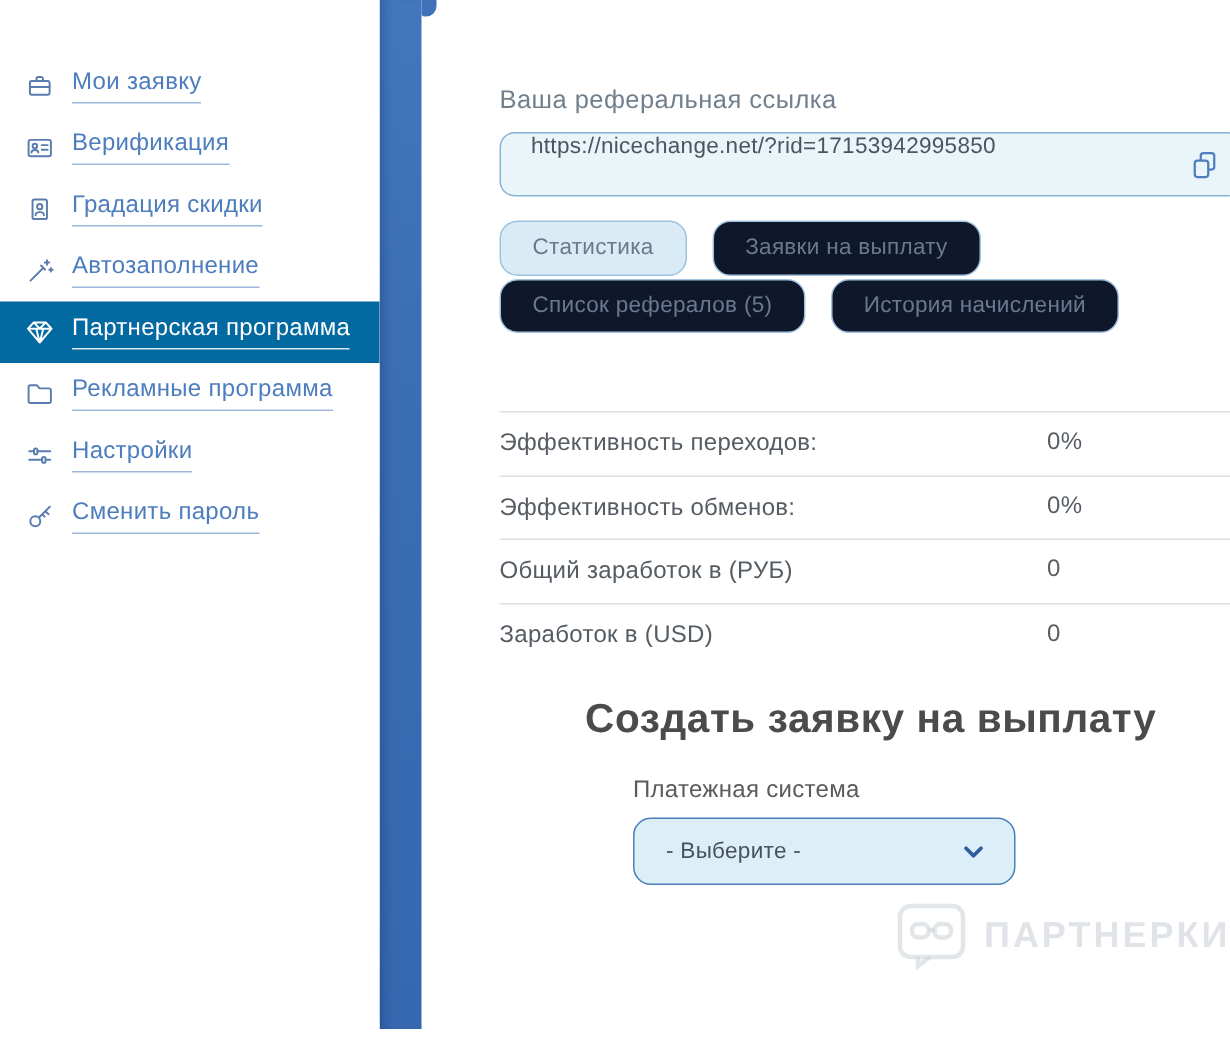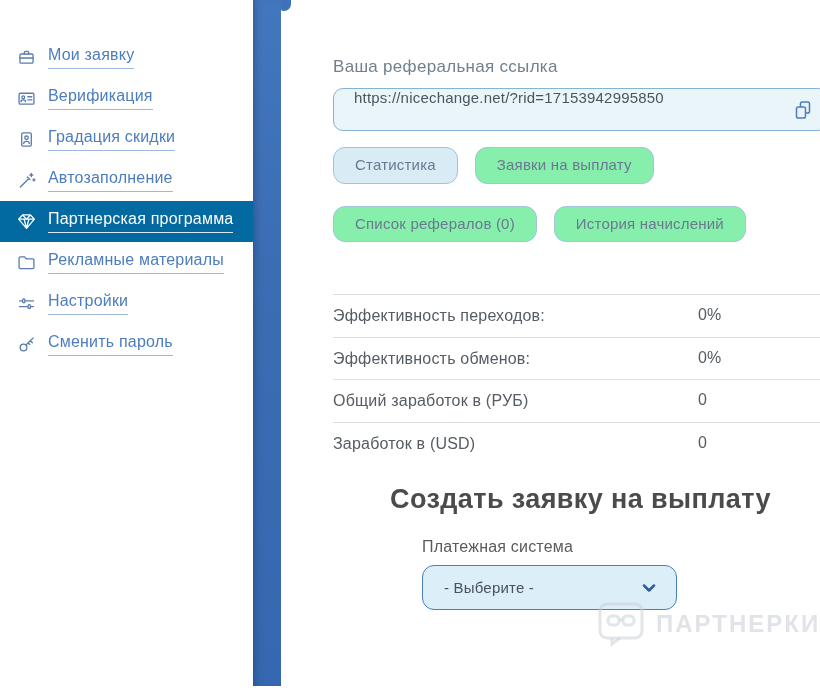--- a/index.html
+++ b/index.html
@@ -23,22 +23,22 @@
   .strip-cap { position:absolute; left:28px; top:0; width:10px; height:11px; background:#3f72b8; border-radius:0 0 7px 2px; }
 
   
   .main { position:absolute; left:305px; top:12px; width:495px;margin-left:28px; }
   .ref-heading { margin-top:45px; font-size:17px; color:#72808e; letter-spacing:.3px; }
   .ref-input { position:relative; margin-top:11px; height:43px; background:#eaf5fa; border:1px solid #85b2d8; border-radius:10px; display:flex; align-items:flex-start; padding:0 46px 0 20px; }
   .ref-link { font-size:15px; color:#4b555f; letter-spacing:.2px; white-space:nowrap; overflow:hidden; }
   .copy-icon { position:absolute; right:12px; top:50%; transform:translateY(-50%); width:24px; height:24px; cursor:pointer; }
   .copy-icon svg { width:24px; height:24px; }
 
-  .tabs { margin-top:16px; display:flex; flex-wrap:wrap; gap:22px 17px; width:430px; }
-  .tab-btn { font-family:"Liberation Sans",sans-serif; font-size:15px; color:#6b7990; letter-spacing:.2px; background:#86efac; border:1px solid #a3c3e0; border-radius:12px; padding:9px 21px; cursor:pointer; line-height:1.1; }
+  .tabs { margin-top:16px; display:flex; flex-wrap:wrap; gap:2px 17px; width:430px; }
+  .tab-btn { font-family:"Liberation Sans",sans-serif; font-size:15px; color:#6b7990; letter-spacing:.2px; background:#0f172a; border:1px solid #a3c3e0; border-radius:12px; padding:9px 21px; cursor:pointer; line-height:1.1; }
   .tab-btn.active { background:#d9ecf6; border-color:#9fc2de; }
 
   .stats-table { margin-top:52px; }
   .stat-row { display:flex; align-items:flex-start; border-top:1px solid #dedede; padding:10px 0; }
   .stat-label { flex:1 1 auto; max-width:365px; font-size:16px; color:#565c63; line-height:1.35; letter-spacing:.2px; padding-right:20px; }
   .stat-value { flex:0 0 105px; font-size:16px; color:#565c63; padding-top:1px; letter-spacing:.2px; }
   .stat-row.tall { padding:10px 0 11px; }
 
   .payout-heading { margin-top:20px; text-align:center; font-size:27px; font-weight:700; color:#4b4b4b; letter-spacing:.4px; }
   .field-label { margin:23px 0 0 89px; font-size:16px; color:#5b5b5b; letter-spacing:.2px; }
@@ -108,21 +108,21 @@
       </span>
       <span class="nav-label">Партнерская программа</span>
     </div>
 
     <div class="nav-item">
       <span class="nav-icon">
         <svg viewBox="0 0 24 24">
             <path d="M3.5 17.5 V7 a1.5 1.5 0 0 1 1.5 -1.5 h4.8 l2 2.4 h7.2 a1.5 1.5 0 0 1 1.5 1.5 v8.1 a1.5 1.5 0 0 1 -1.5 1.5 h-14 a1.5 1.5 0 0 1 -1.5 -1.5 Z"></path>
           </svg>
       </span>
-      <span class="nav-label">Рекламные материалы</span>
+      <span class="nav-label">Рекламные программа</span>
     </div>
 
     <div class="nav-item">
       <span class="nav-icon">
         <svg viewBox="0 0 24 24">
             <path d="M4 9 h16 M4 15.5 h16"></path>
             <rect x="7.6" y="6.8" width="2.6" height="4.4" rx="1.2" fill="#fff"></rect>
             <rect x="13.8" y="13.3" width="2.6" height="4.4" rx="1.2" fill="#fff"></rect>
           </svg>
       </span>
@@ -155,21 +155,21 @@
         <svg viewBox="0 0 24 24" fill="none" stroke="#4d7dbd" stroke-width="1.5" stroke-linejoin="round">
           <rect x="9.5" y="4" width="9" height="11" rx="1.8"></rect>
           <rect x="5.5" y="9" width="9" height="11" rx="1.8" fill="#eaf5fa"></rect>
         </svg>
       </span>
     </div>
 
     <div class="tabs">
       <button class="tab-btn active">Статистика</button>
       <button class="tab-btn">Заявки на выплату</button>
-      <button class="tab-btn">Список рефералов (0)</button>
+      <button class="tab-btn">Список рефералов (5)</button>
       <button class="tab-btn">История начислений</button>
     </div>
 
     <div class="stats-table">
       <div class="stat-row">
         <div class="stat-label">Эффективность переходов:</div>
         <div class="stat-value">0%</div>
       </div>
       <div class="stat-row">
         <div class="stat-label">Эффективность обменов:</div>

